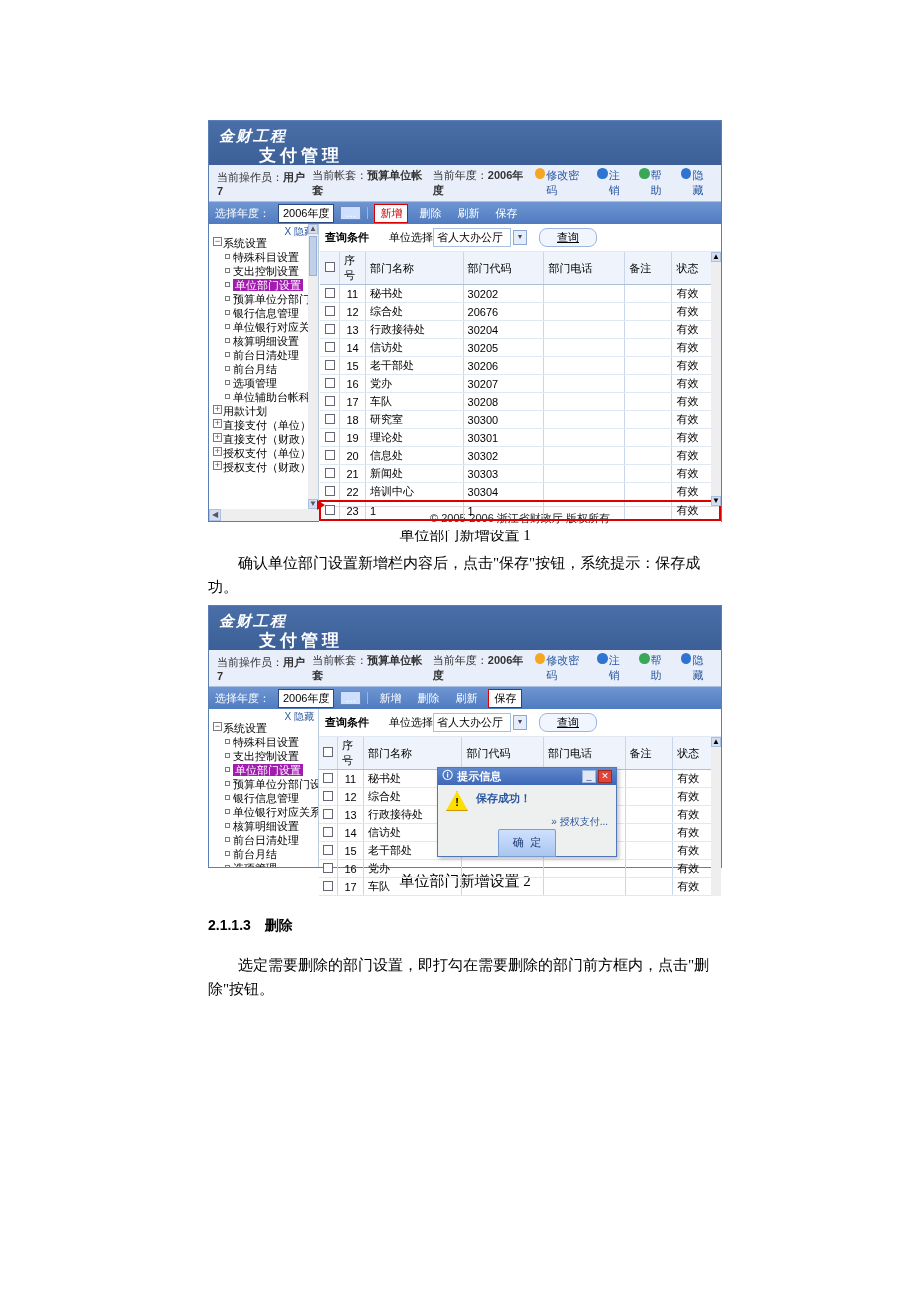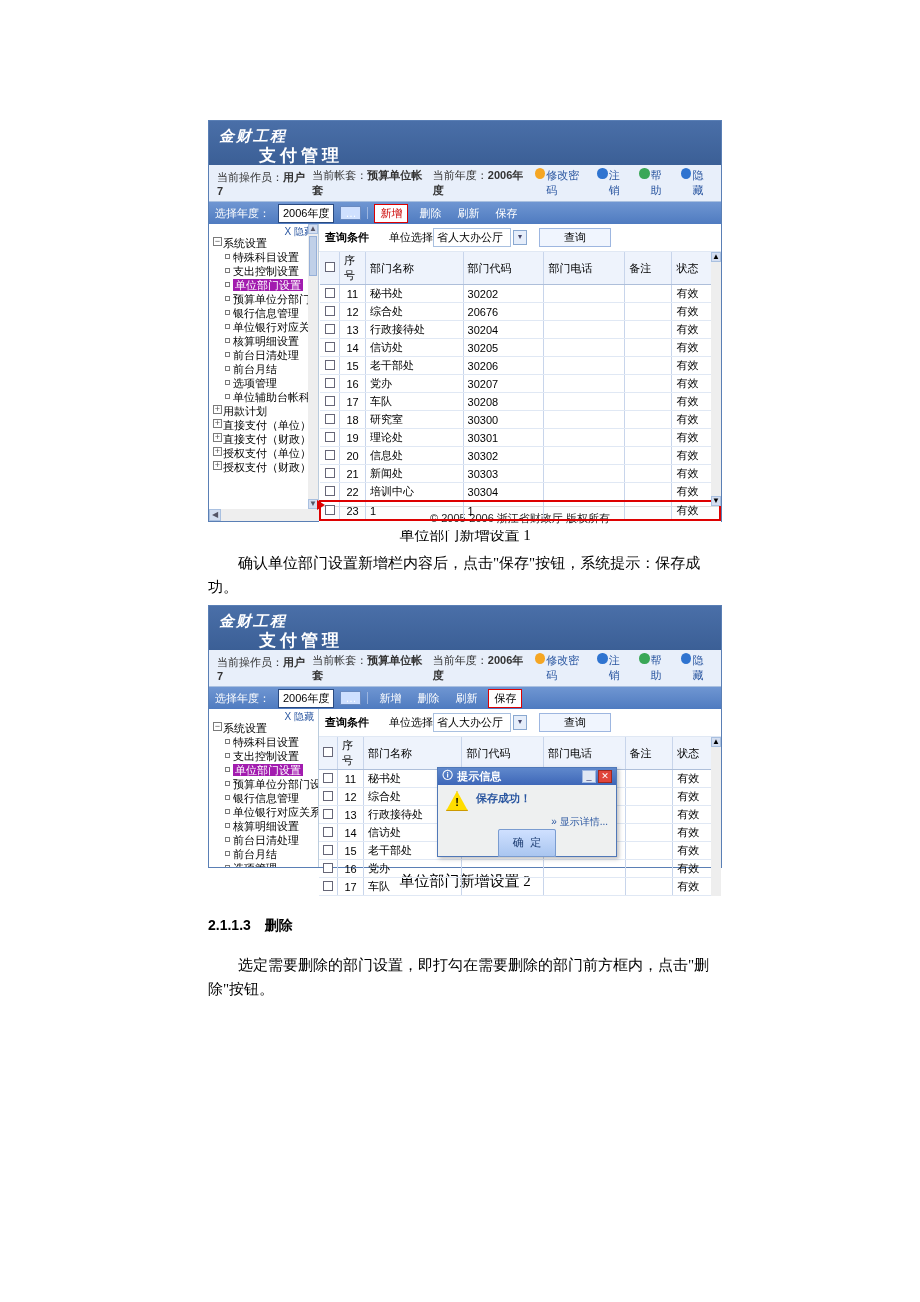--- a/index.html
+++ b/index.html
@@ -45,21 +45,21 @@
   .hscroll { height: 12px; background: #eee; display: flex; }
   .hscroll .arr { width: 12px; background: #d4def0; border: 1px solid #a9c0e0; color: #556; font-size: 8px; text-align: center; line-height: 10px; cursor: pointer; }
   .hscroll .track { flex: 1; }
   
   .content-pane { flex: 1; background: #fff; position: relative; }
   .querybar { padding: 4px 6px; display: flex; align-items: center; gap: 0; font-size: 11px; border-bottom: 1px solid #e0e8f4; }
   .qlabel { font-weight: bold; }
   .unitsel { display: inline-flex; align-items: center; gap: 2px; }
   .unit-field { border: 1px solid #a9c0e0; padding: 1px 3px; background: #fff; min-width: 78px; }
   .dd-btn { width: 14px; height: 15px; border: 1px solid #8aa8d0; background: #e5edfa; color: #446; font-size: 8px; text-align: center; line-height: 12px; cursor: pointer; }
-  .qbtn { border: 1px solid #9db6e0; background: #f0f5fe; padding: 1px 24px; border-radius: 0; cursor: pointer; }
+  .qbtn { border: 1px solid #9db6e0; background: #f0f5fe; padding: 1px 17px; border-radius: 8px; cursor: pointer; text-decoration: underline; }
   
   .grid-wrap { position: relative; }
   .grid { width: 100%; border-collapse: collapse; font-size: 11px; }
   .grid th, .grid td { border-right: 1px solid #c8d5eb; border-bottom: 1px solid #e0e8f4; padding: 1px 4px; height: 15px; text-align: left; }
   .grid th { background: #eef3fc; color: #000; font-weight: normal; border-bottom: 1px solid #aebfda; }
   .grid .chk { width: 16px; text-align: center; }
   .grid .num { width: 26px; text-align: center; }
   .checkbox { width: 10px; height: 10px; border: 1px solid #667; background: #fff; display: inline-block; }
   .new-row-highlight td { border-top: 2px solid #d00; border-bottom: 2px solid #d00; }
   .new-row-highlight td:first-child { border-left: 2px solid #d00; }
@@ -473,21 +473,21 @@
             <div class="dialog-head">
               <span style="margin-right:4px">🛈</span>
               <span class="dialog-title">提示信息</span>
               <span class="dlg-btn dlg-min">_</span>
               <span class="dlg-btn dlg-close">✕</span>
             </div>
             <div class="dialog-body">
               <span class="warn-icon"></span>
               <span class="dlg-msg">保存成功！</span>
             </div>
-            <div class="dlg-detail"><a>» 显示详情...</a></div>
+            <div class="dlg-detail"><a>» 授权支付...</a></div>
             <div class="dlg-actions"><span class="dlg-ok">确 定</span></div>
           </div>
         </div>
       </div>
     </div>
   </div>
 
   <div class="caption">单位部门新增设置 2</div>
 
   <div class="section-h">2.1.1.3　删除</div>

